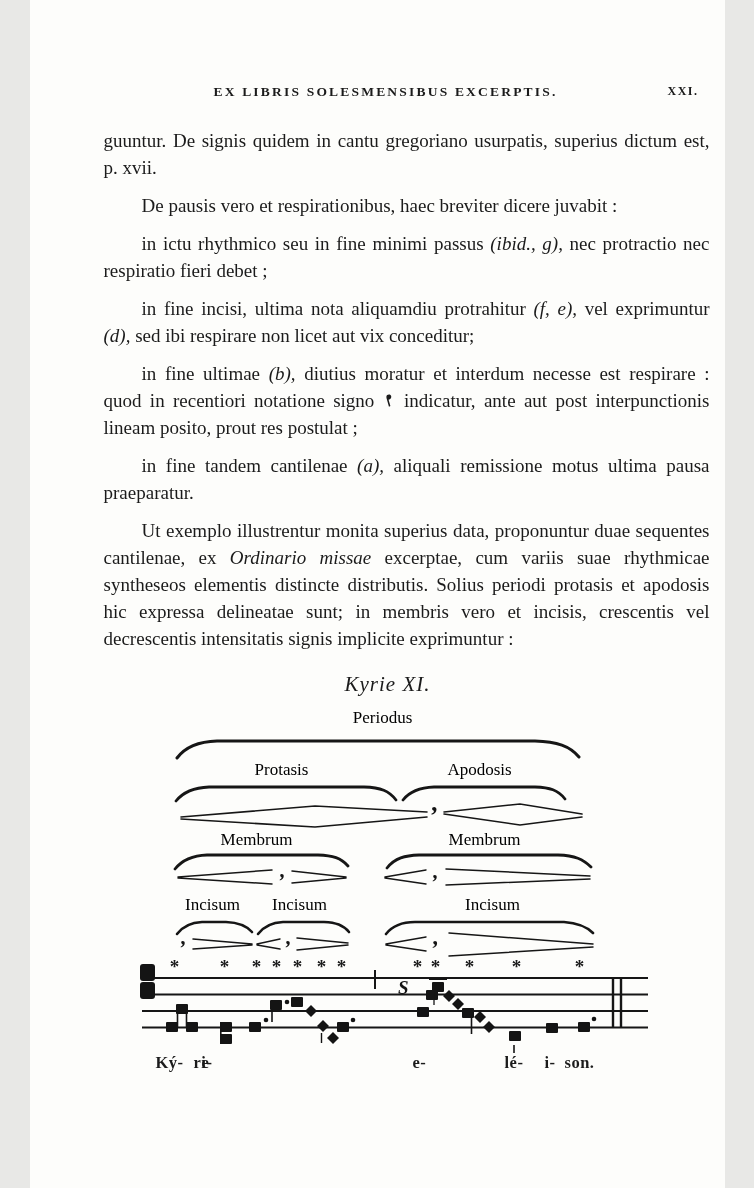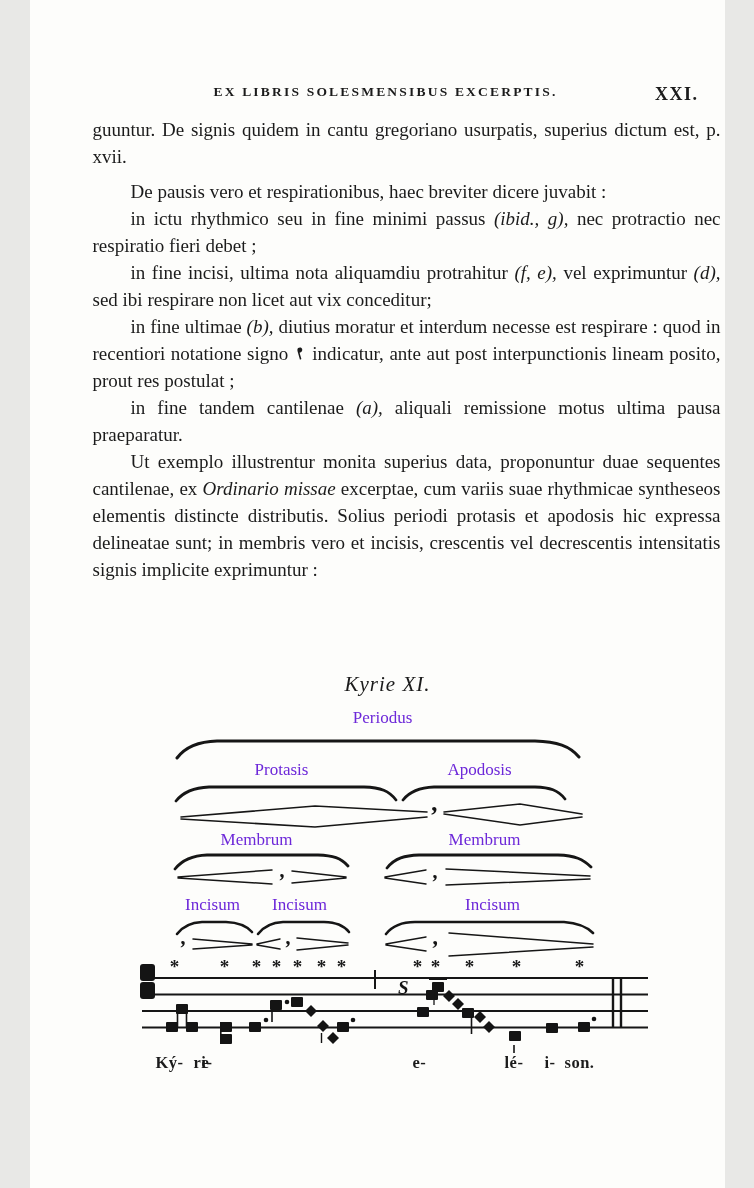--- a/index.html
+++ b/index.html
@@ -11,38 +11,38 @@
     color: #1b1b1b;
     font-family: "Liberation Serif", "DejaVu Serif", serif;
     overflow: hidden;
   }
   
   .header { position:absolute; top:84px; left:63px; width:628px; height:20px; }
   .running-title {
     position:absolute; left:293px; transform:translateX(-50%);
     font-size:13.5px; font-weight:700; letter-spacing:2.2px; white-space:nowrap;
   }
-  .page-number { position:absolute; right:22px; top:0; font-size:18px; font-weight:700; letter-spacing:1.5px; }
+  .page-number { position:absolute; right:22px; top:0; font-size:12px; font-weight:700; letter-spacing:1.5px; }
 
   
   .body-text {
     position:absolute; top:116px; left:63px; width:628px;
     font-size:19px; line-height:27px; text-align:justify;
   }
-  .body-text p { margin:0; }
+  .body-text p { margin:11px; }
   .body-text p.indent { text-indent:38px; }
   .body-text p.gap { margin-top:8px; }
   .body-text i { font-style:italic; }
   .breath-sign { display:inline-block; width:9px; height:16px; vertical-align:-3px; margin:0 2px; }
   .breath-sign svg { display:block; }
 
   
   .fig-label {
     position:absolute; transform:translateX(-50%);
-    font-size:17px; white-space:nowrap; color:#6d28d9;
+    font-size:17px; white-space:nowrap; color:#000000;
   }
   .fig-title { position:absolute; transform:translateX(-50%); font-size:21px; font-style:italic; letter-spacing:1px; white-space:nowrap; }
 
   .diagram-svg { position:absolute; top:0; left:0; }
 
   .ictus-row span {
     position:absolute; transform:translateX(-50%);
     font-size:19px; font-weight:700; font-family:"Liberation Serif", serif;
   }
   .lyrics-row span {

